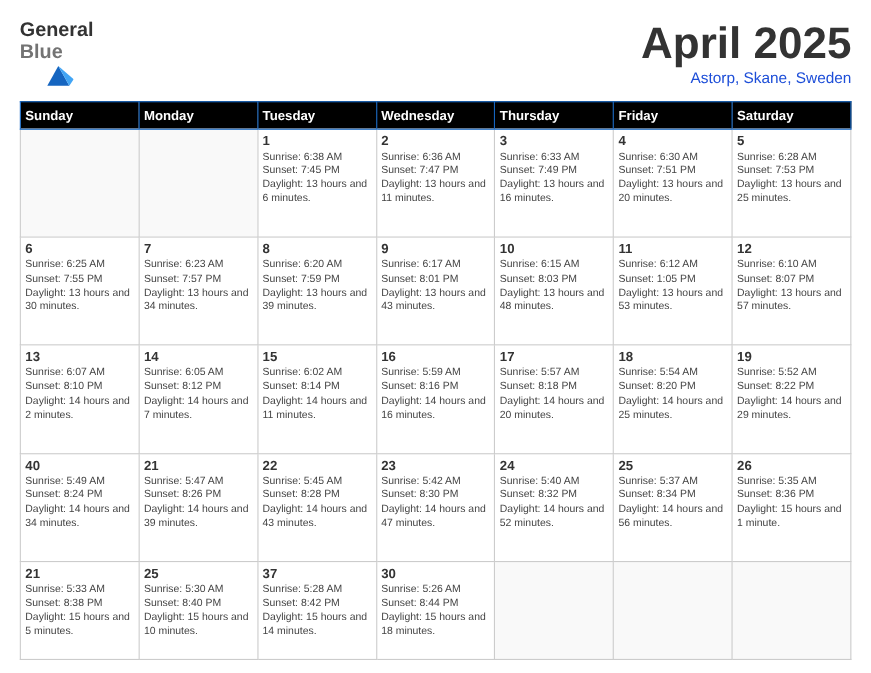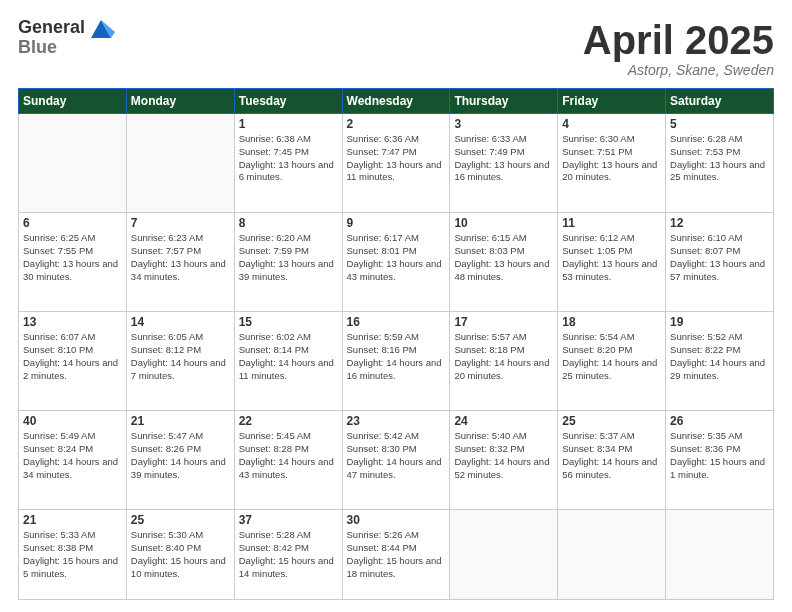--- a/index.html
+++ b/index.html
@@ -18,20 +18,22 @@
       flex-direction: column;
     }
     .header {
       display: flex;
       justify-content: space-between;
       align-items: flex-start;
       margin-bottom: 10px;
     }
     .logo {
       display: flex;
+      align-items: center;
+      flex-direction: column;
     }
     .logo-text {
       display: flex;
       flex-direction: column;
       line-height: 1.1;
     }
     .logo-general {
       font-size: 18px;
       font-weight: bold;
       color: #333;
@@ -51,30 +53,29 @@
       text-align: right;
     }
     .title-month {
       font-size: 40px;
       font-weight: bold;
       color: #333;
       line-height: 1.1;
     }
     .title-location {
       font-size: 14px;
-      color: #737373;
-      font-style: italic;
+      color: #1d4ed8;
     }
     .calendar {
       width: 100%;
       border-collapse: collapse;
       flex: 1;
     }
     .calendar th {
-      background-color: #14532d;
+      background-color: #000000;
       color: #fff;
       font-size: 12px;
       font-weight: bold;
       padding: 5px 4px;
       text-align: left;
       border: 1px solid #1565c0;
     }
     .calendar td {
       border: 1px solid #ccc;
       vertical-align: top;

